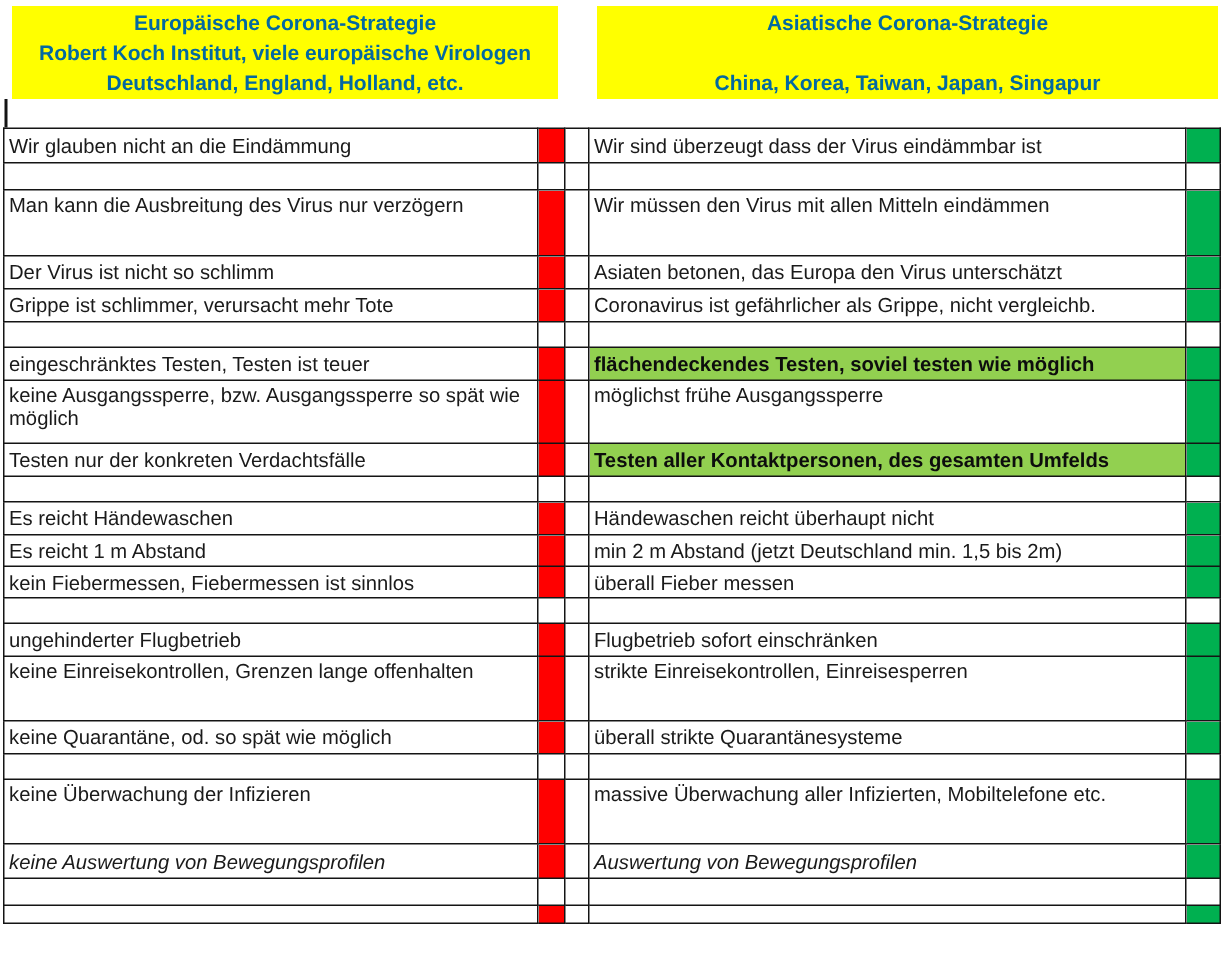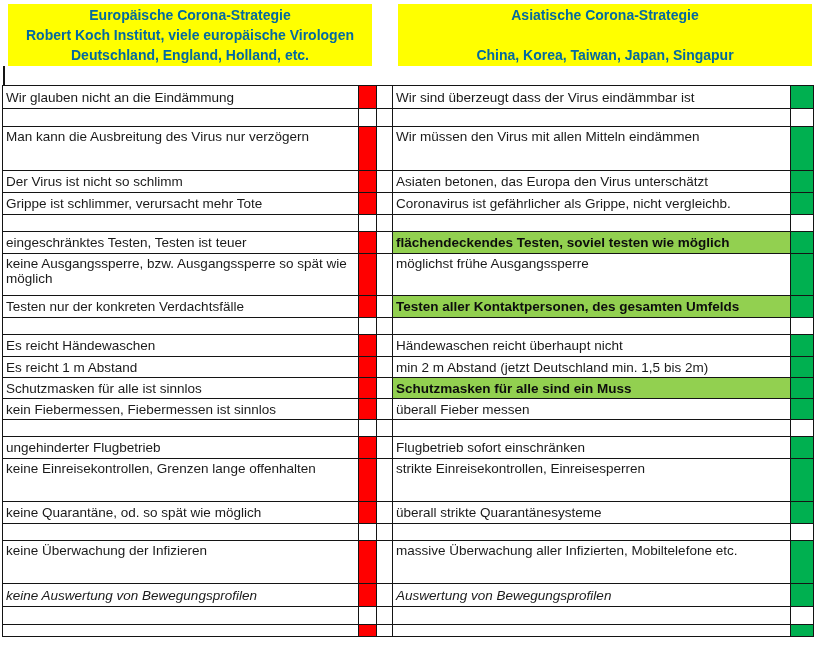--- a/index.html
+++ b/index.html
@@ -146,27 +146,20 @@
         <td class="flag green"></td>
       </tr>
       <tr style="height: 21px;">
         <td class="cell">Es reicht 1 m Abstand</td>
         <td class="flag red"></td>
         <td class="flag"></td>
         <td class="cell">min 2 m Abstand (jetzt  Deutschland min. 1,5 bis 2m)</td>
         <td class="flag green"></td>
       </tr>
       <tr style="height: 21px;">
-        <td class="cell">Schutzmasken für alle ist sinnlos</td>
-        <td class="flag red"></td>
-        <td class="flag"></td>
-        <td class="cell bold highlight">Schutzmasken für alle sind ein Muss</td>
-        <td class="flag green"></td>
-      </tr>
-      <tr style="height: 21px;">
         <td class="cell">kein Fiebermessen, Fiebermessen ist sinnlos</td>
         <td class="flag red"></td>
         <td class="flag"></td>
         <td class="cell">überall Fieber messen</td>
         <td class="flag green"></td>
       </tr>
       <tr style="height: 17px;">
         <td class="cell"></td>
         <td class="flag"></td>
         <td class="flag"></td>

